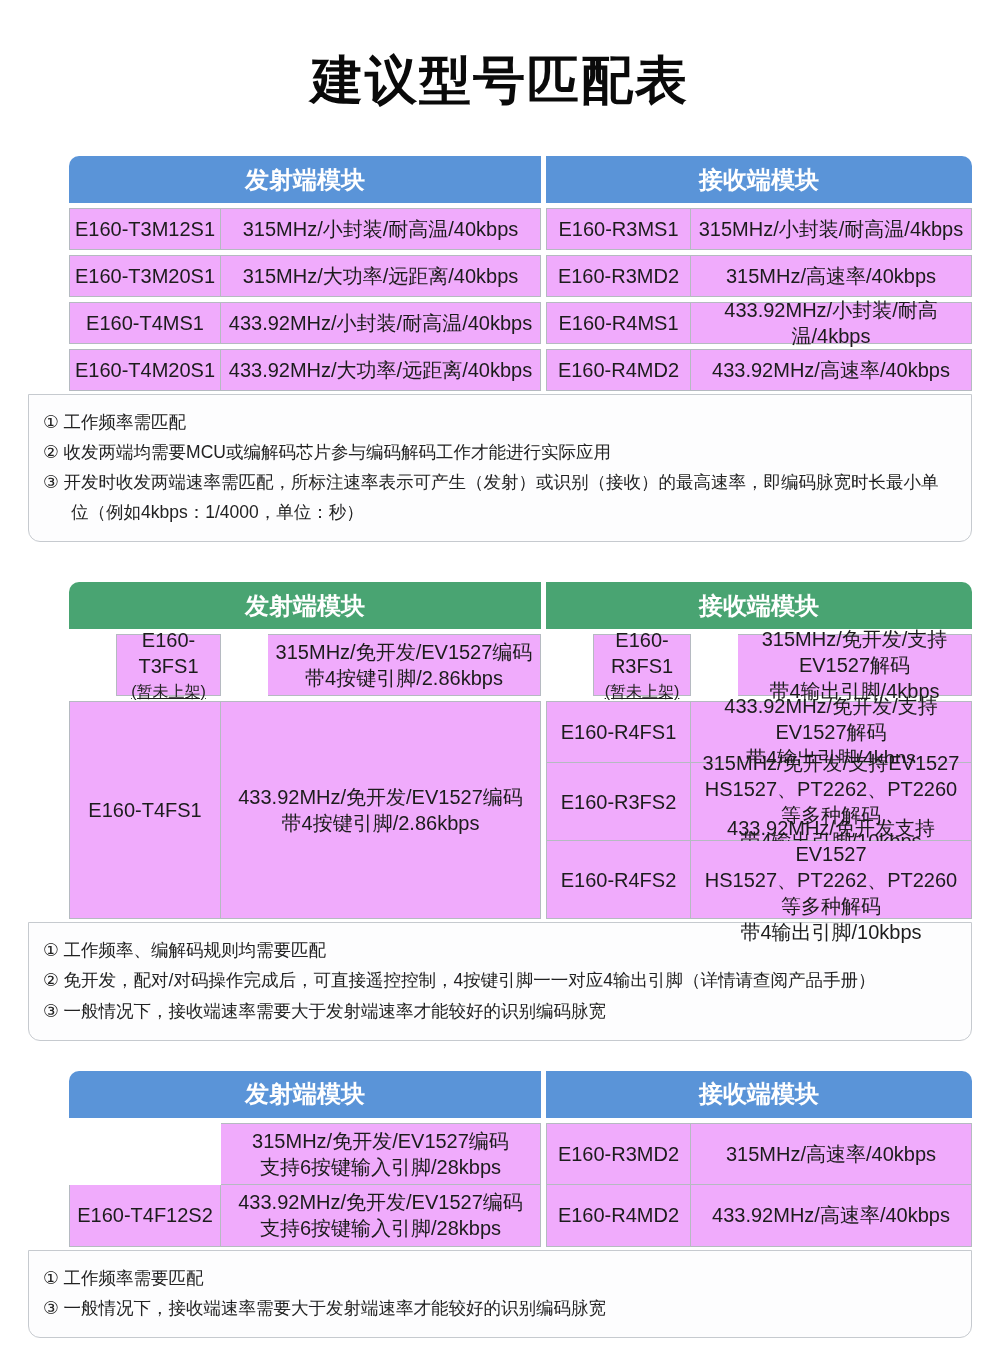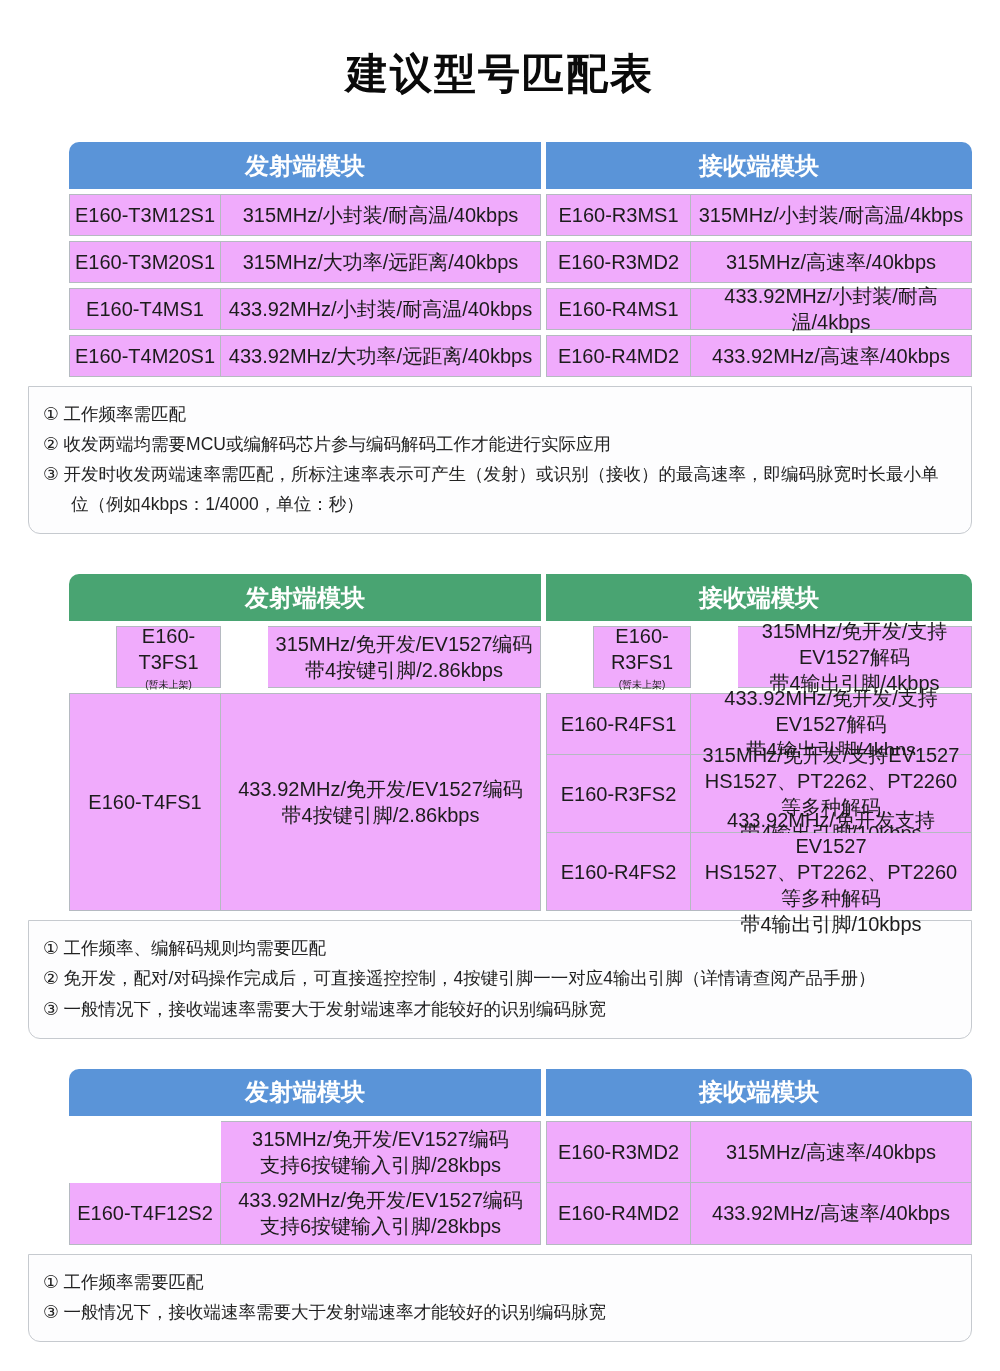--- a/index.html
+++ b/index.html
@@ -4,21 +4,21 @@
 <style>
   * { margin:0; padding:0; box-sizing:border-box; }
   html,body { background:#ffffff; }
   body {
     width:1000px; min-height:1371px; margin:0 auto;
     font-family:"Liberation Sans","DejaVu Sans",sans-serif;
     color:#1c1c1c;
   }
   .page { padding-top:46px; }
   h1.title {
-    text-align:center; font-size:42px; font-weight:900; color:#0a0a0a;
+    text-align:center; font-size:52px; font-weight:900; color:#0a0a0a;
     letter-spacing:2px; margin-bottom:40px;
   }
   .wrap { width:944px; margin:0 auto; }
   .tbl { margin-bottom:40px; }
   .tbl:last-child { margin-bottom:0; }
   .grid { display:grid; grid-template-columns:152px 320px 5px 145px 1fr;padding-left:41px; }
   .t1 .grid { grid-template-rows:47px 5px 42px 5px 42px 5px 42px 5px 42px; }
   .t2 .grid { grid-template-rows:47px 5px 62px 5px 62px 78px 78px; }
   .t3 .grid { grid-template-rows:47px 5px 62px 62px; }
   .head {
@@ -39,23 +39,23 @@
   .c2 { grid-column:2; border-left:none; }
   .c4 { grid-column:4; }
   .c5 { grid-column:5; border-left:none; }
   .no-top { border-top:none; }
   .t1 .rw1 { grid-row:3; } .t1 .rw2 { grid-row:5; }
   .t1 .rw3 { grid-row:7; } .t1 .rw4 { grid-row:9; }
   .t2 .rw1 { grid-row:3;margin-left:47px; } .t2 .rw2a { grid-row:5; }
   .t2 .rw2b { grid-row:6; } .t2 .rw2c { grid-row:7; }
   .t2 .tall { grid-row:5/8; }
   .t3 .rw1 { grid-row:3; } .t3 .rw2 { grid-row:4; }
-  .model-note { font-size:10px; margin-top:3px; color:#222; }
+  .model-note { font-size:16px; margin-top:3px; color:#222;text-decoration:underline; }
   .notes {
-    margin-top:9px; background:#fdfdfe; border:1px solid #c6cacf;
+    margin-top:3px; background:#fdfdfe; border:1px solid #c6cacf;
     border-radius:0 0 12px 12px; padding:12px 18px 14px 14px;
   }
   .note {
     font-size:17.5px; line-height:1.72; color:#222;
     padding-left:28px; text-indent:-28px;
   }
   .t2.tbl, .t1.tbl { margin-bottom:40px; }
   .t2.tbl { margin-bottom:30px; }
 </style>
 </head>

